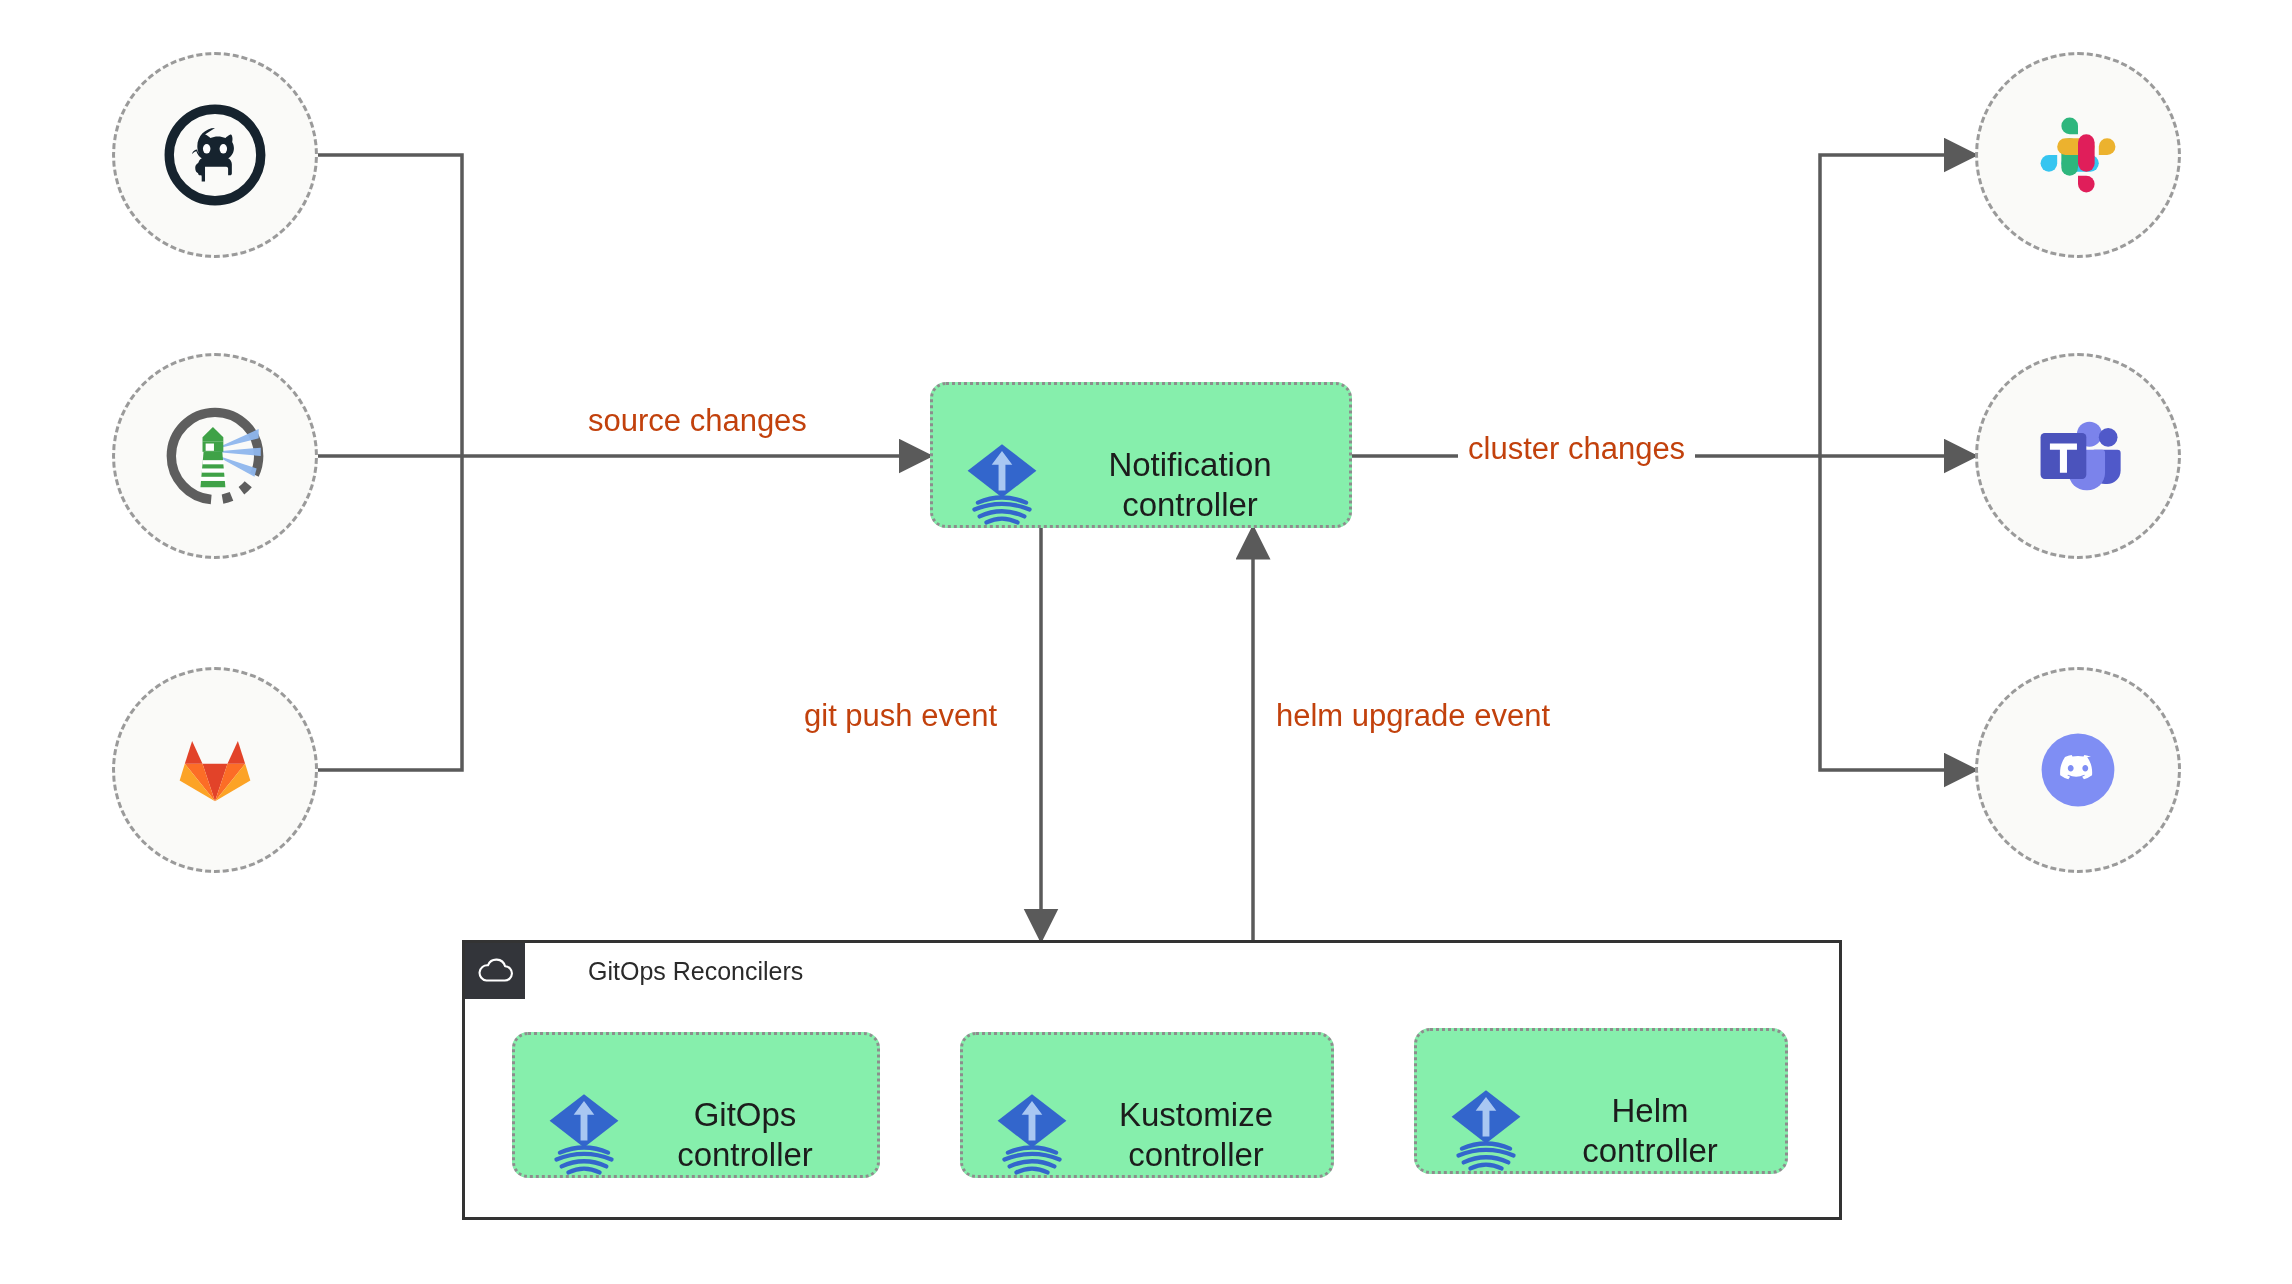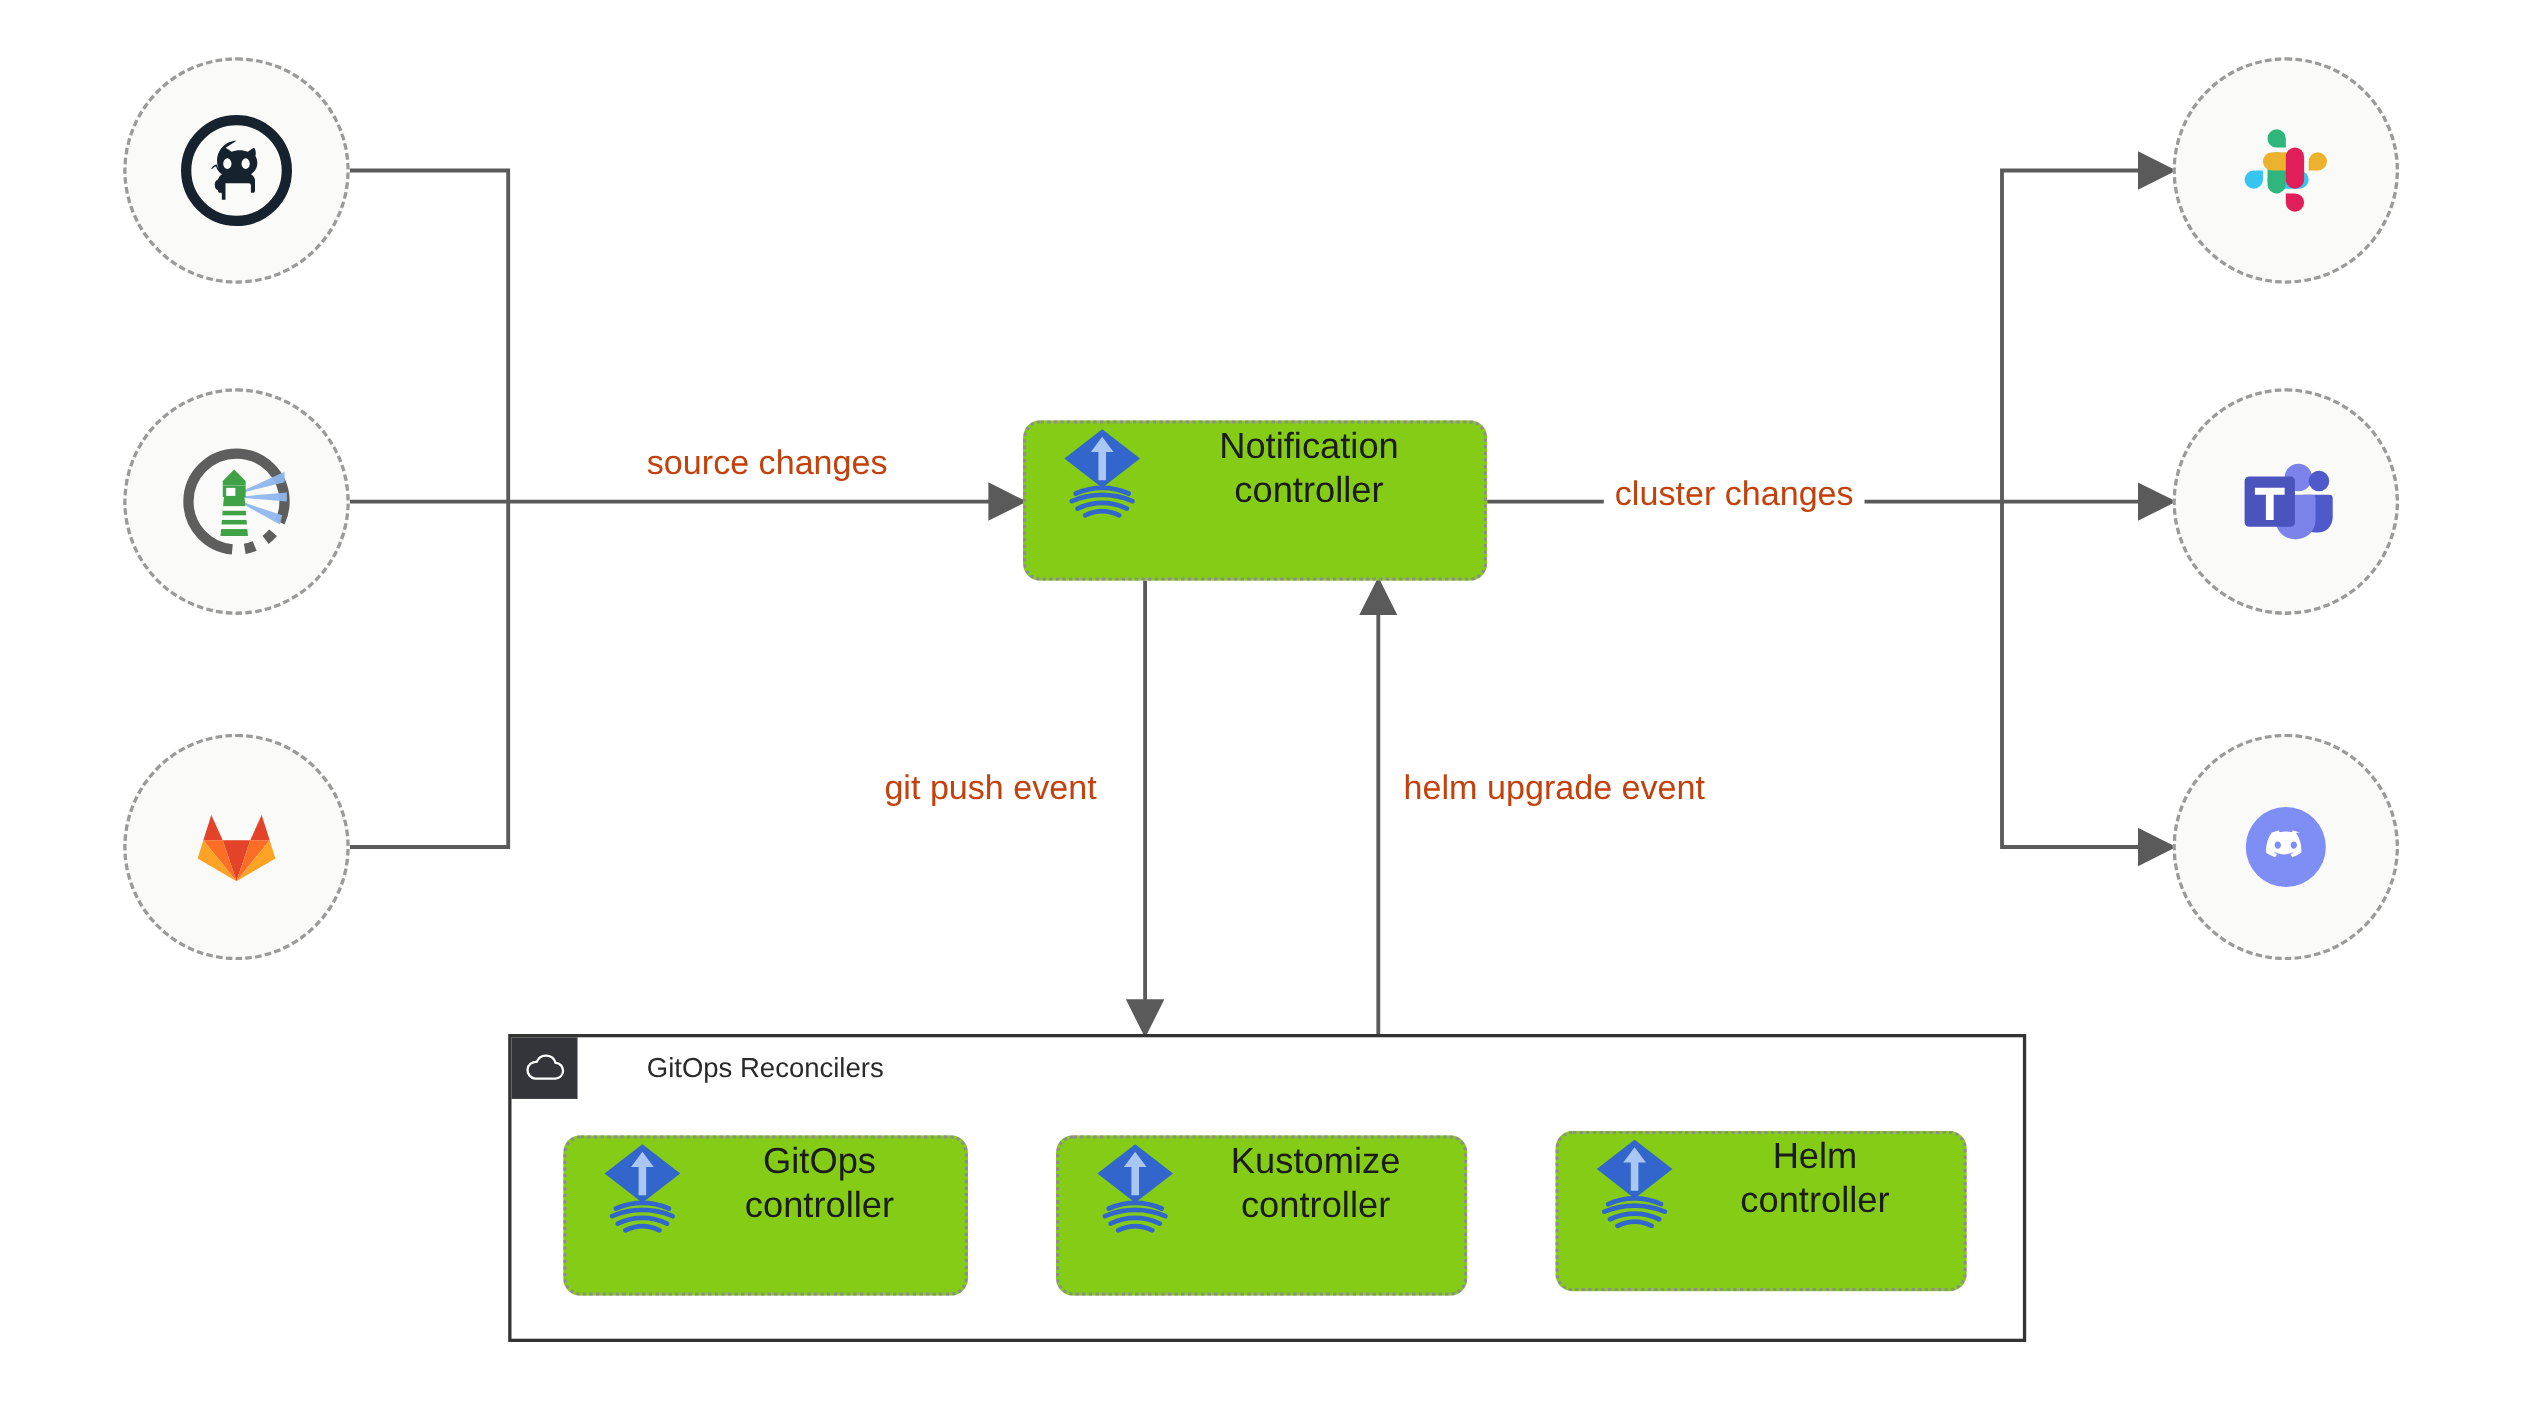--- a/index.html
+++ b/index.html
@@ -44,24 +44,24 @@
     width: 104px;
     height: 104px;
     display: block;
   }
 
   
   .ctrl-box {
     position: absolute;
     border: 3px dotted #8d8d8d;
     border-radius: 16px;
-    background: #84cc16;
+    background: #86efac;
     box-sizing: border-box;
     display: flex;
-    align-items: flex-start;
+    align-items: flex-end;
   }
   .ctrl-box .flux-mark {
     width: 86px;
     height: 86px;
     flex: 0 0 86px;
     margin-left: 26px;
   }
   .ctrl-box .ctrl-label {
     flex: 1 1 auto;
     text-align: center;

